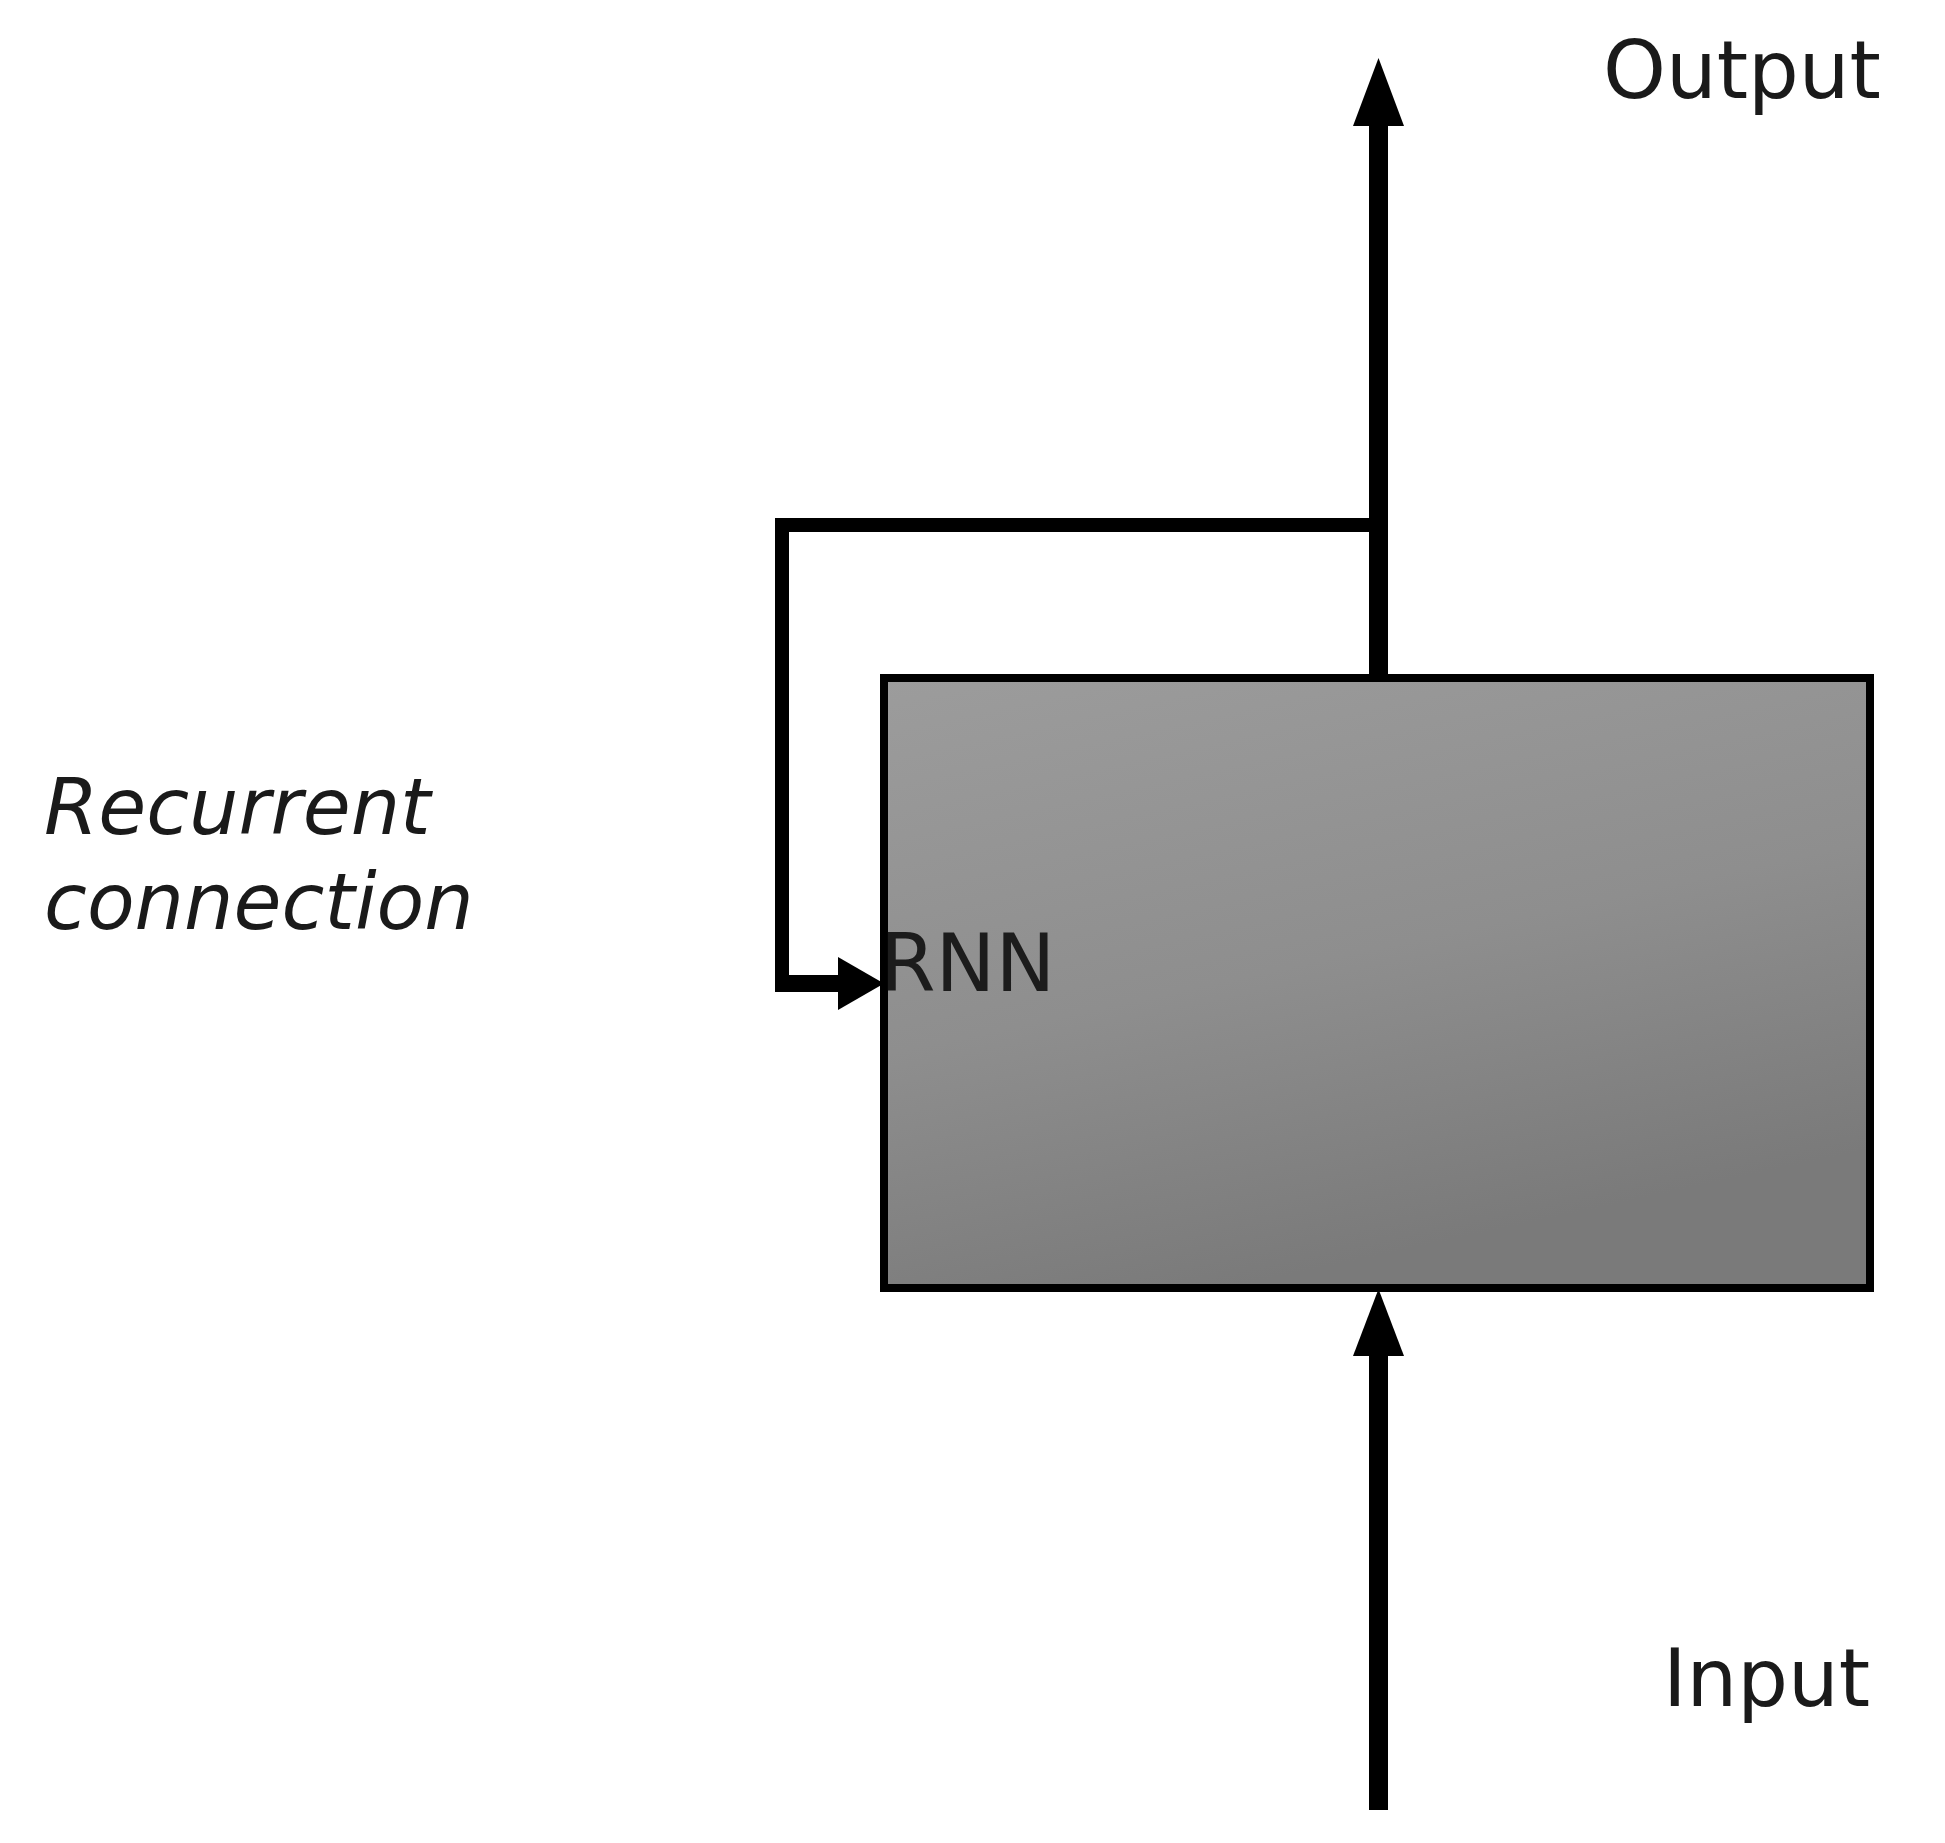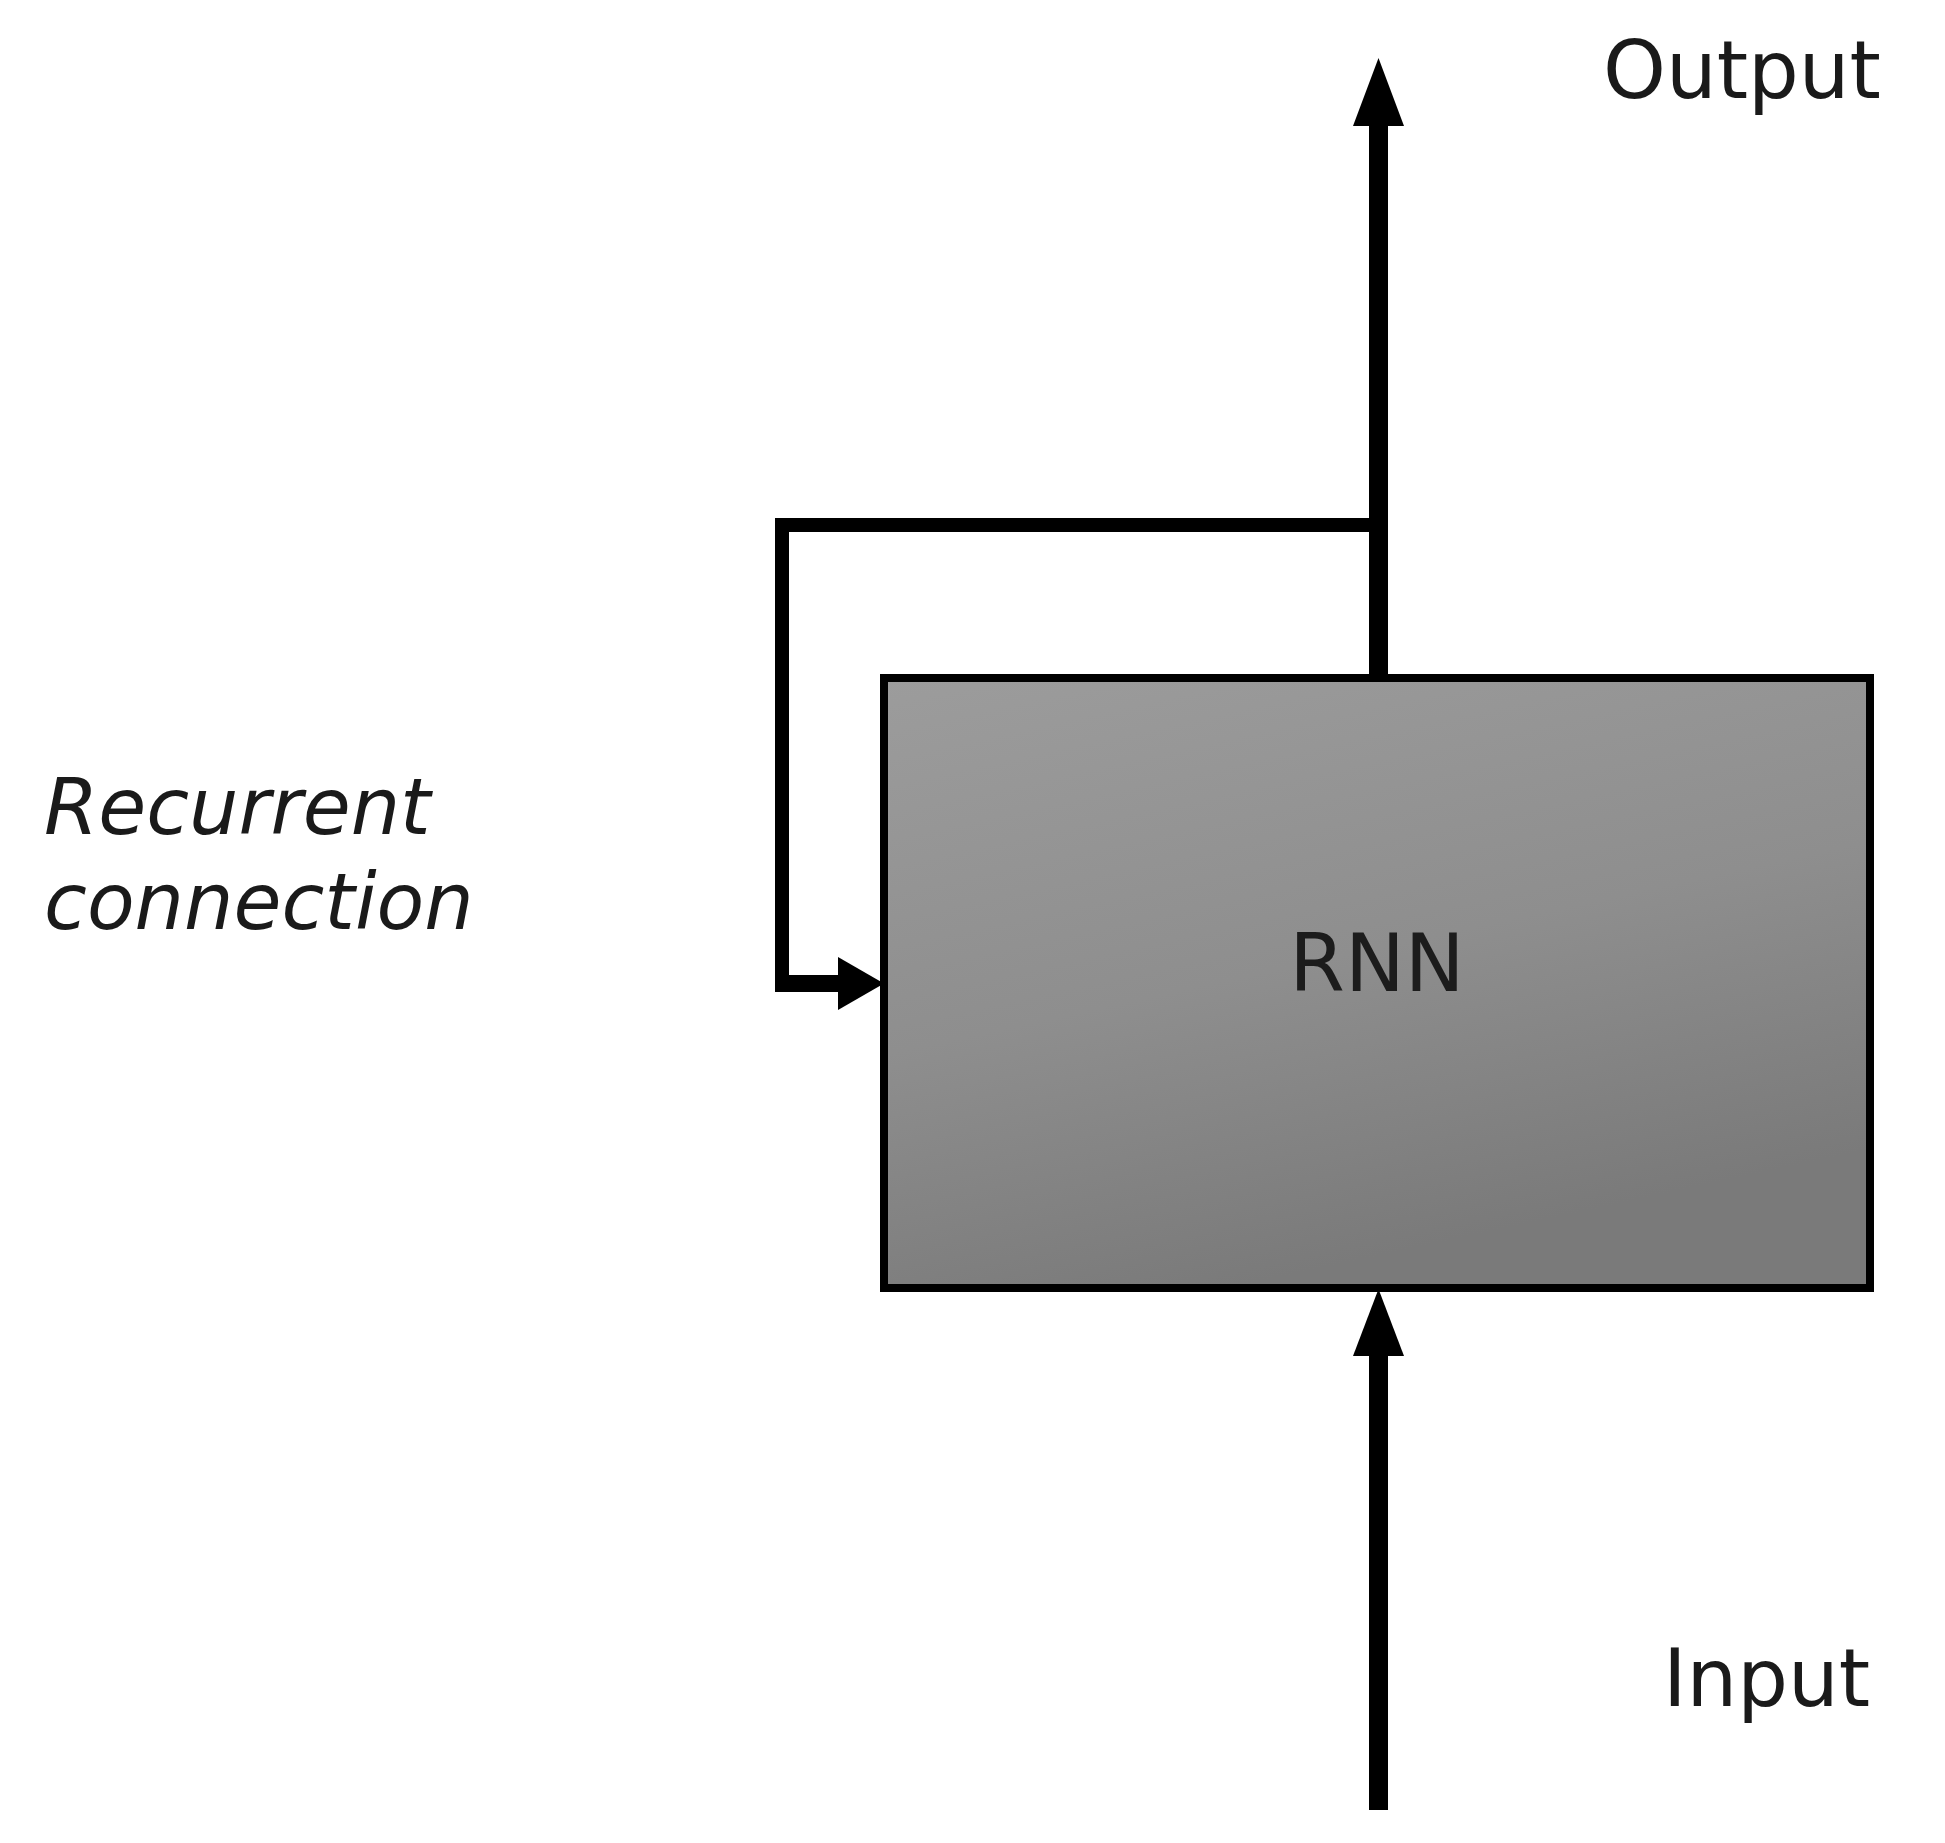--- a/index.html
+++ b/index.html
@@ -48,21 +48,20 @@
     font-size: 78px;
     font-style: italic;
   }
   #label-recurrent .line2 {
     display: block;
   }
   #label-rnn {
     left: 880px;
     top: 915px;
     width: 994px;
-    text-align: center;
     font-size: 80px;
     color: #1c1c1c;
   }
 </style>
 </head>
 <body>
 
 <div id="canvas">
 
   <svg id="diagram-svg" viewBox="0 0 1945 1843" xmlns="http://www.w3.org/2000/svg">

